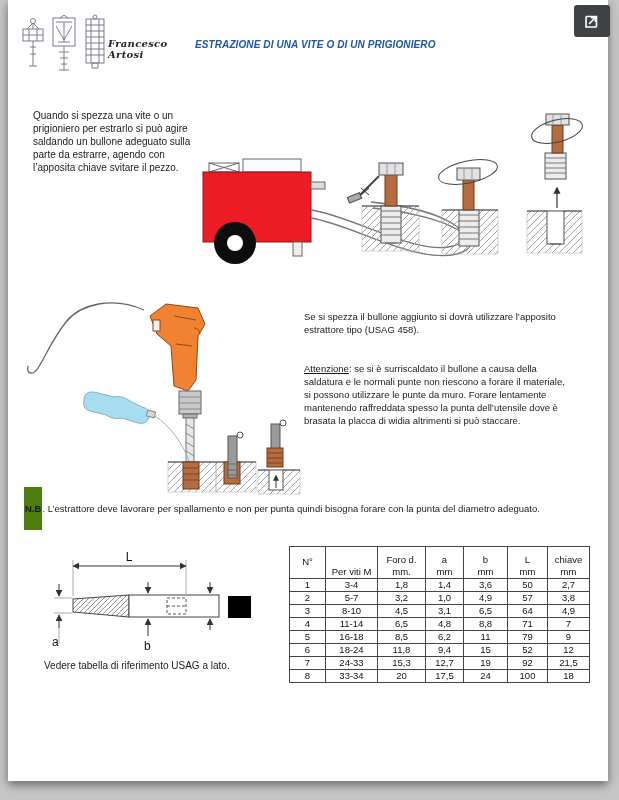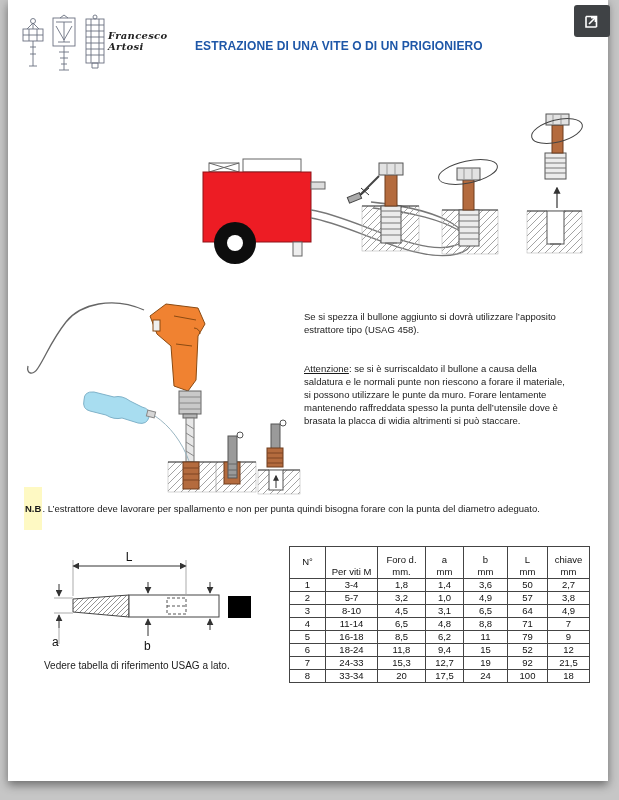--- a/index.html
+++ b/index.html
@@ -4,26 +4,26 @@
 <style>
   html,body{margin:0;padding:0;}
   body{width:619px;height:800px;background:#c6c6c6;font-family:"Liberation Sans",sans-serif;}
   .stage{position:relative;width:619px;height:800px;overflow:hidden;}
   .page{position:absolute;left:8px;top:0;width:600px;height:781px;background:#ffffff;
         box-shadow:0 4px 9px rgba(0,0,0,0.45);color:#1a1a1a;}
   .abs{position:absolute;}
   .pre{white-space:pre-line;}
   .brand-name{font-family:"DejaVu Serif",serif;font-style:italic;font-weight:bold;
               font-size:10px;line-height:11px;color:#222;letter-spacing:0.3px;}
-  .doc-title{font-size:12px;font-weight:bold;color:#1e57a8;letter-spacing:0.1px;}
+  .doc-title{font-size:10px;font-weight:bold;color:#1e57a8;letter-spacing:0.1px;font-style:italic;}
   .body-text{font-size:10px;line-height:13px;color:#1a1a1a;}
   .small-text{font-size:9.5px;line-height:13px;color:#1a1a1a;}
   .uline{text-decoration:underline;text-align:right;}
   .nb-line{font-size:9.5px;white-space:nowrap;}
-  .nb-chip{background:#fef9c3;font-weight:bold;padding:16px 1px;}
+  .nb-chip{background:#4d7c0f;font-weight:bold;padding:16px 1px;}
   .caption{font-size:10px;color:#1a1a1a;}
   table.usag{border-collapse:collapse;table-layout:fixed;font-size:9.5px;}
   table.usag th,table.usag td{border:1px solid #444;text-align:center;padding:0 1px;
         line-height:11.5px;font-weight:normal;color:#111;}
   table.usag th{white-space:pre-line;vertical-align:bottom;height:30px;padding-bottom:1px;}
   table.usag th:first-child{vertical-align:middle;}
   table.usag td{height:12px;}
   .open-btn{position:absolute;left:574px;top:5px;width:36px;height:32px;background:#3f4245;
         border:none;border-radius:3px;display:flex;align-items:center;justify-content:center;
         cursor:pointer;padding:0;}
@@ -49,27 +49,32 @@
         <path d="M36,8 h16 M44,8 v20 M38,28 h12 M36,12 l8,14 M52,12 l-8,14"></path>
         <path d="M44,32 V56 M39,38 h10 M40,44 h8 M41,50 h6 M39,56 h10"></path>
 
         <circle cx="75" cy="3" r="2"></circle>
         <rect x="66" y="5" width="18" height="44"></rect>
         <path d="M66,11 h18 M66,17 h18 M66,23 h18 M66,29 h18 M66,35 h18 M66,41 h18 M71,5 v44 M79,5 v44"></path>
         <path d="M72,49 h6 v5 h-6 z"></path>
       </g>
     </svg>
 
-    <div class="abs brand-name" style="left:100px;top:30px">
+    <div class="abs brand-name" style="left:100px;top:38px">
       <div>Francesco</div>
       <div>Artosi</div>
     </div>
 
     <div class="abs doc-title" style="left:187px;top:39px">ESTRAZIONE DI UNA VITE O DI UN PRIGIONIERO</div>
 
+    <div class="abs body-text pre" style="left:25px;top:109px;width:210px">Quando si spezza una vite o un
+prigioniero per estrarlo si può agire
+saldando un bullone adeguato sulla
+parte da estrarre, agendo con
+l’apposita chiave svitare il pezzo.</div>
 
     <svg class="abs" style="left:187px;top:106px" width="410" height="176" viewBox="0 0 410 176">
       <defs>
         <pattern id="h1" patternUnits="userSpaceOnUse" width="7" height="7">
           <path d="M-1,8 L8,-1" stroke="#9a9a9a" stroke-width="0.9" fill="none"></path>
         </pattern>
         <marker id="m1" viewBox="0 0 10 10" refX="8" refY="5" markerWidth="6" markerHeight="6" orient="auto-start-reverse">
           <path d="M0,0L10,5L0,10z" fill="#333"></path>
         </marker>
       </defs>

